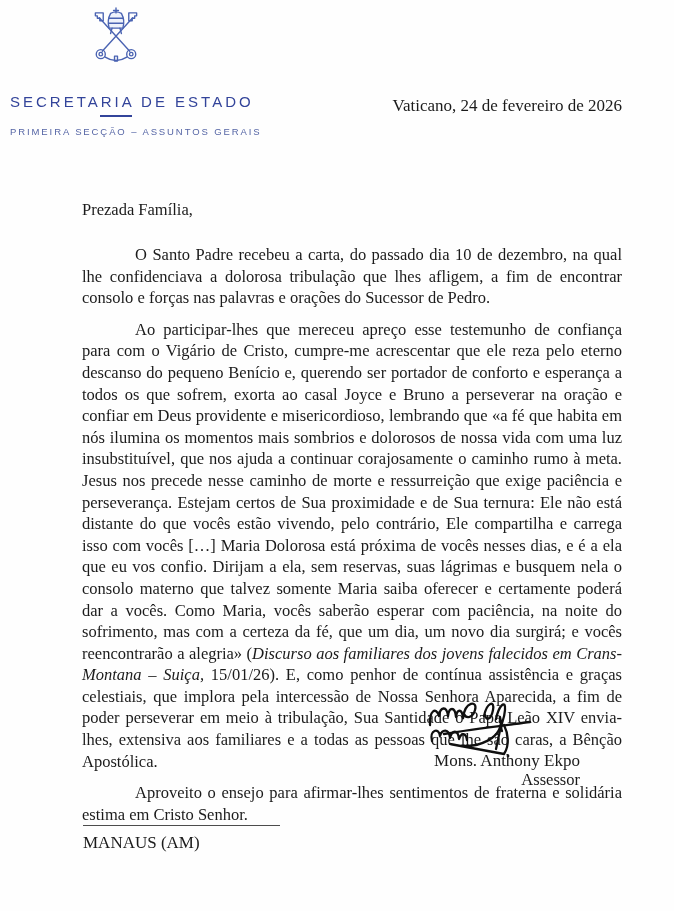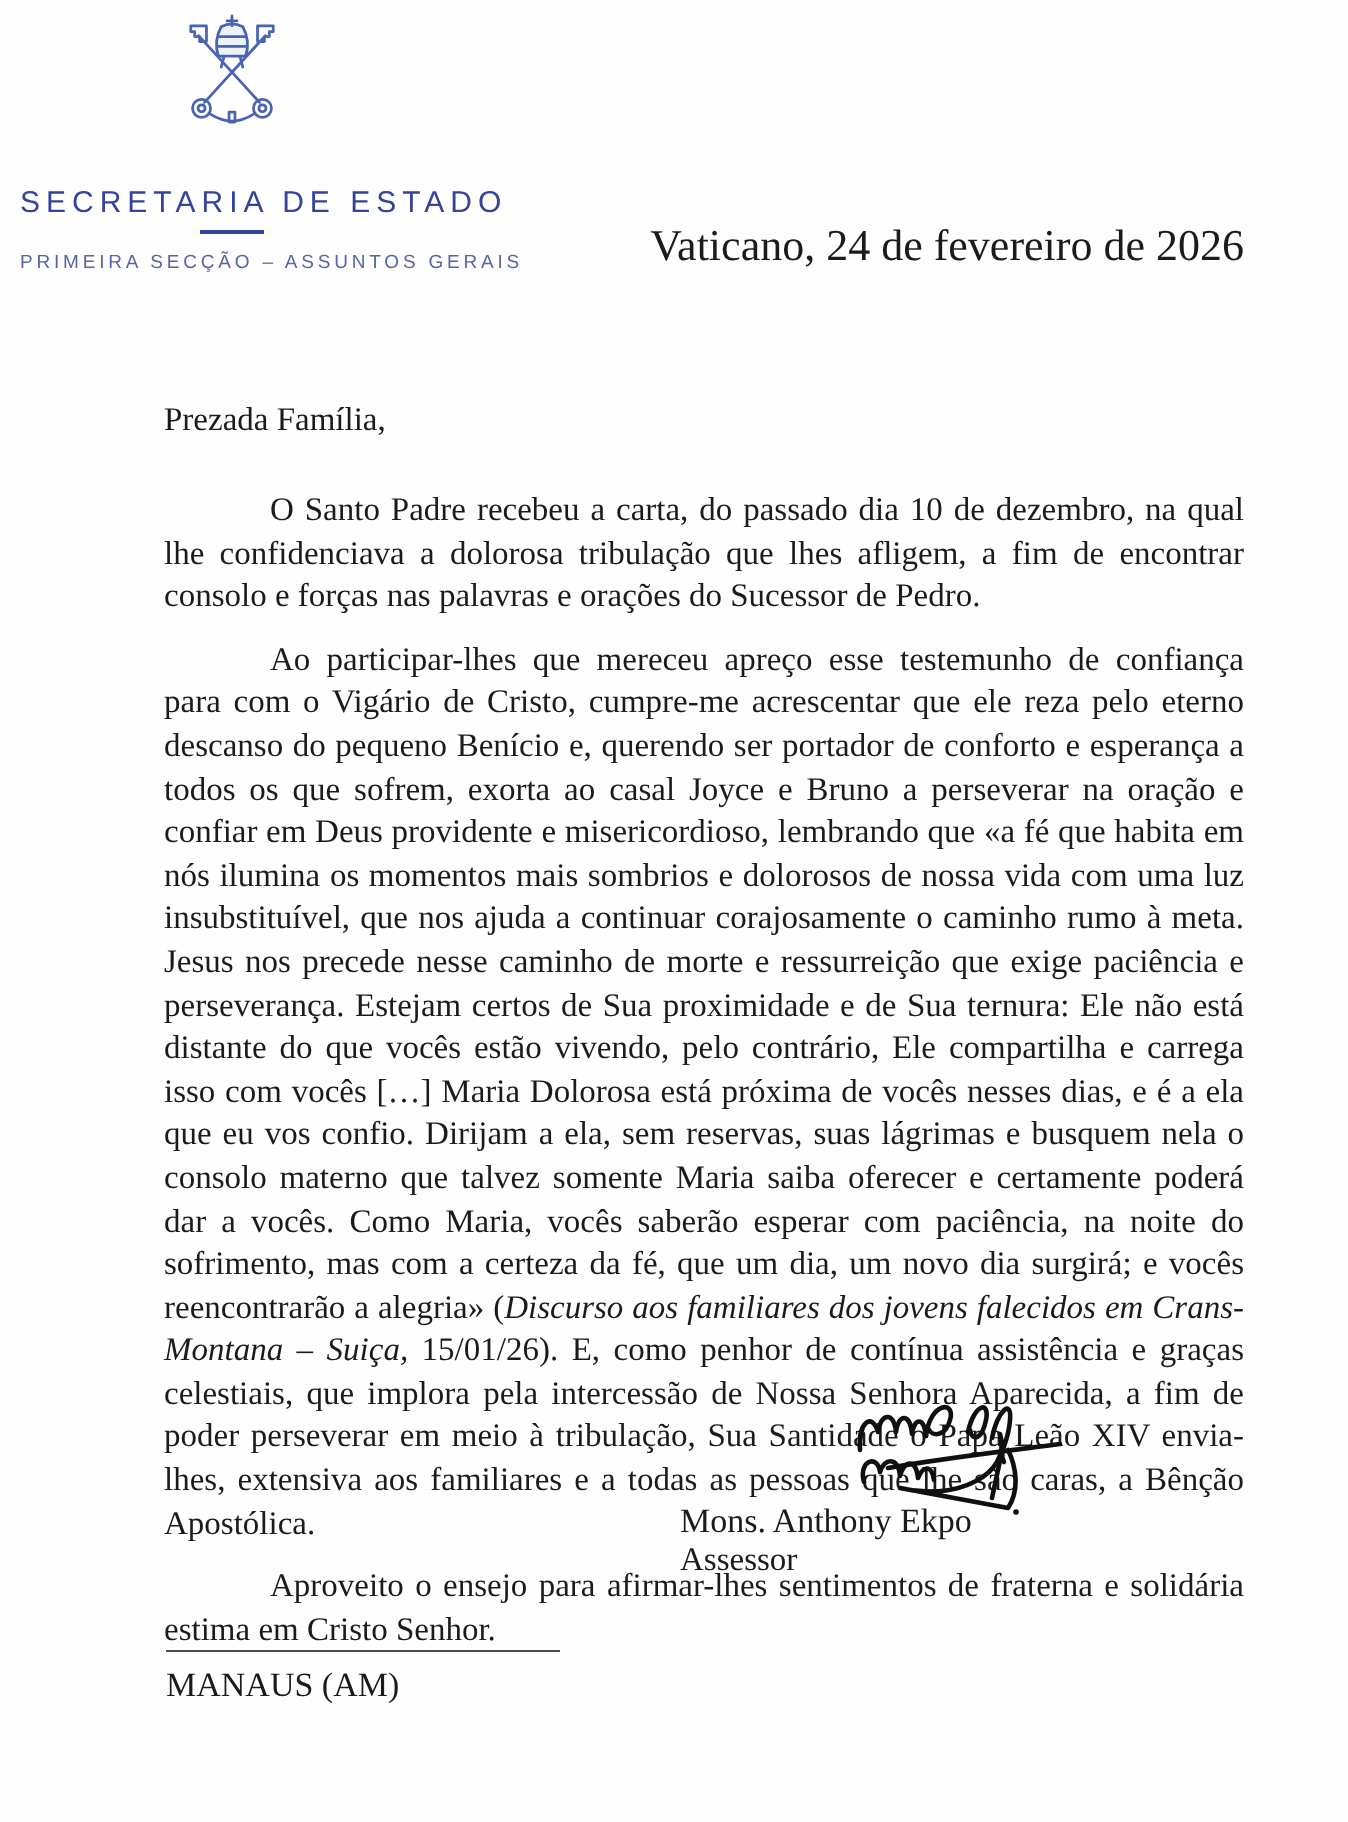--- a/index.html
+++ b/index.html
@@ -23,31 +23,31 @@
     color:var(--lh-blue,#33449a);
   }
   .lh-rule{width:32px;height:2px;background:var(--lh-blue,#33449a);margin:5px auto 0 auto;}
   .lh-subtitle{
     margin-top:9px;
     font-family:"Liberation Sans", sans-serif;
     font-size:9.5px;letter-spacing:1.9px;white-space:nowrap;
     color:var(--lh-blue2,#5565a5);
   }
   
-  .dateline{position:absolute;top:110px;left:0;right:52px;text-align:right;font-size:22px;}
+  .dateline{position:absolute;top:96px;left:0;right:52px;text-align:right;font-size:17px;}
   
   .greeting{position:absolute;top:164px;left:82px;font-size:16.5px;margin-top:36px;}
   .letter-body{
     position:absolute;top:208px;left:82px;width:540px;
     font-size:16.5px;line-height:21.6px;text-align:justify;margin-top:36px;
   }
   .para{text-indent:53px;margin:0 0 10px 0;}
   .italic{font-style:italic;}
   
-  .sig-block{position:absolute;top:697px;left:340px;width:240px;text-align:left;}
+  .sig-block{position:absolute;top:697px;left:340px;width:240px;text-align:right;}
   .sig-scribble{display:block;width:112px;height:62px;margin-left:82px;}
   .sig-name{margin-top:-8px;font-size:17px;}
   .sig-role{font-size:16.5px;line-height:17px;}
   
   .recipient{position:absolute;top:825px;left:83px;font-size:17px;line-height:20.4px;}
   .recipient-rule{width:197px;height:1px;background:#4c4c4c;margin-bottom:7px;}
   .rcpt-line{white-space:nowrap;}
 </style>
 </head>
 <body>

